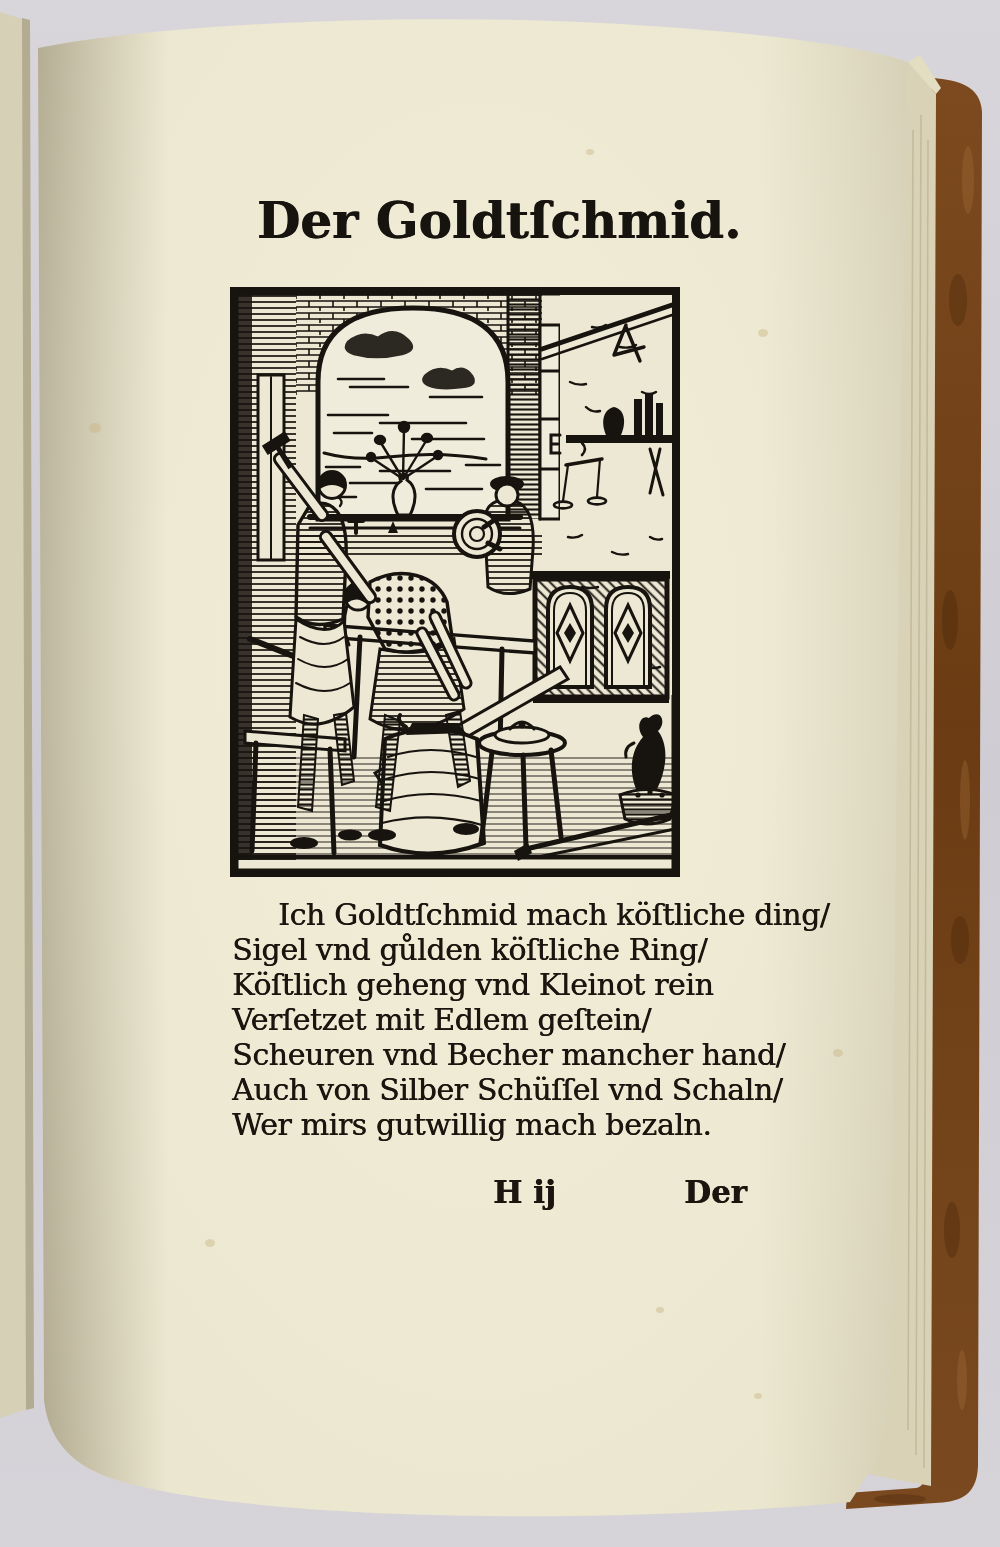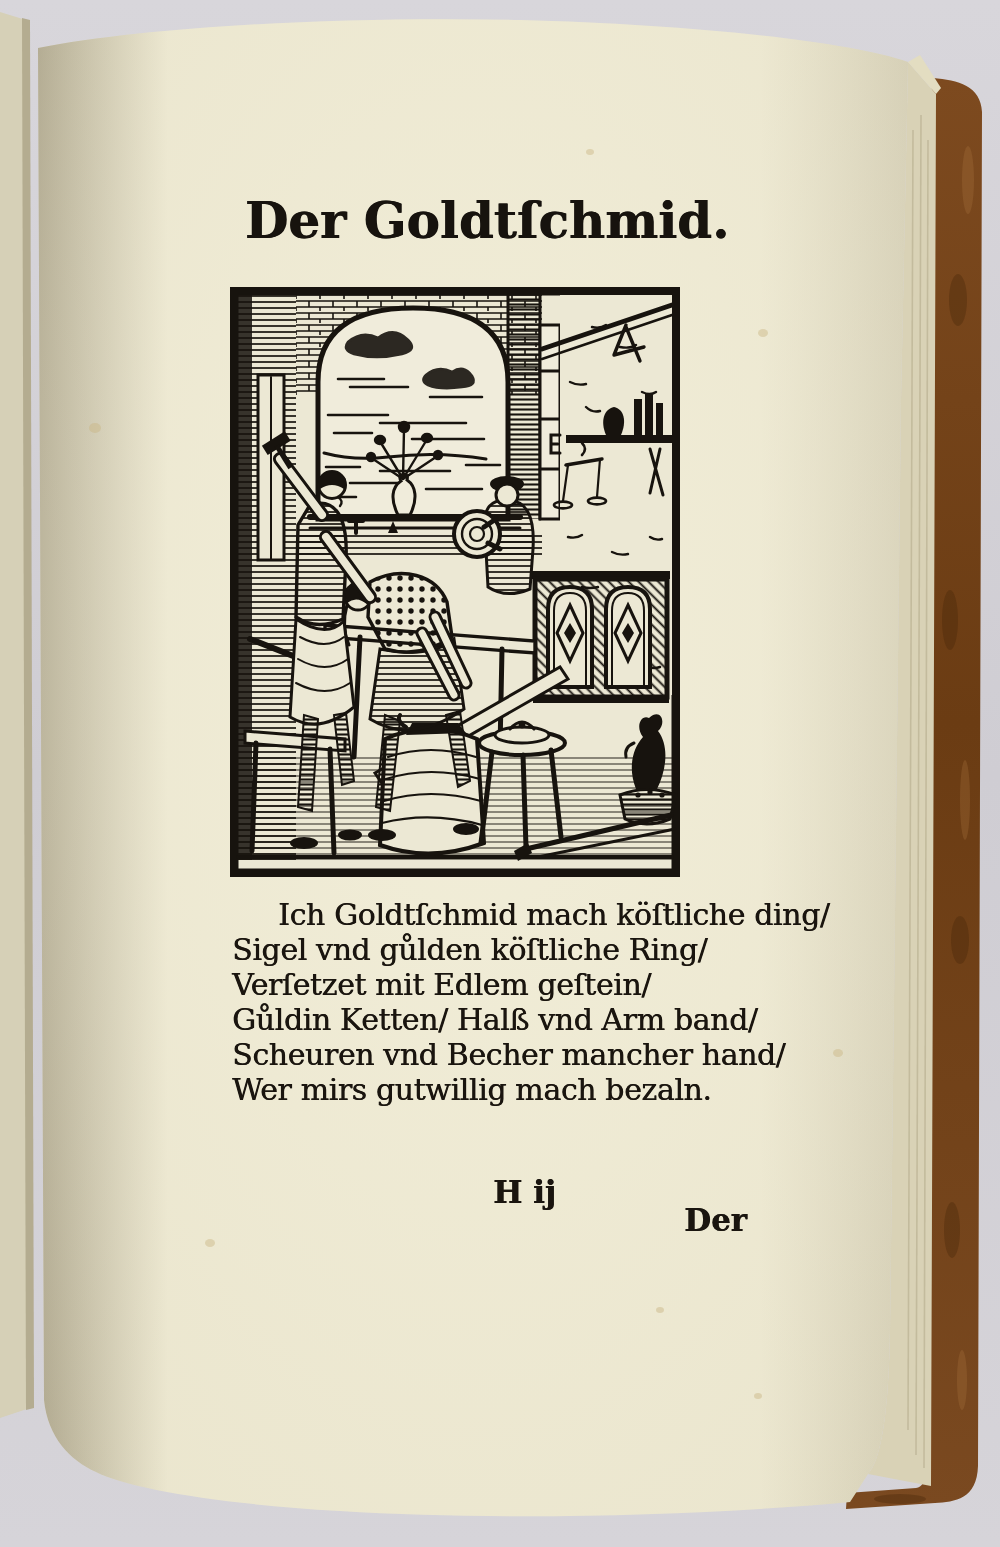--- a/index.html
+++ b/index.html
@@ -5,34 +5,34 @@
   html,body{margin:0;padding:0;}
   body{
     width:1000px;height:1547px;position:relative;overflow:hidden;
     background:#d3d1d6;
     font-family:"DejaVu Serif","Liberation Serif",serif;
   }
   .stage{position:absolute;inset:0;width:1000px;height:1547px;}
   #bg-svg{position:absolute;left:0;top:0;}
   #woodcut-svg{position:absolute;left:230px;top:287px;}
   .page-title{
-    position:absolute;left:487px;top:191px;transform:translateX(-50%);
+    position:absolute;left:499px;top:191px;transform:translateX(-50%);
     font-size:50px;font-weight:700;color:#17130e;white-space:nowrap;
     letter-spacing:0px;text-shadow:0.7px 0 0 #17130e;
   }
   .poem{
     position:absolute;left:232px;top:897px;width:560px;
     font-size:30px;font-weight:400;color:#1a150f;line-height:35px;
     letter-spacing:-0.4px;text-shadow:0.5px 0 0 #1a150f;white-space:nowrap;
   }
   .poem .line:first-child{padding-left:46px;}
   .sig-row{position:absolute;top:1174px;left:0;width:844px;height:36px;
     font-size:31px;font-weight:700;color:#1a150f;text-shadow:0.5px 0 0 #1a150f;}
   .sig-mark{position:absolute;left:493px;top:0;}
-  .catchword{position:absolute;left:684px;top:0;margin-top:28px;}
+  .catchword{position:absolute;left:684px;top:0;}
 </style>
 </head>
 <body>
 
 <div class="stage">
 
 <svg id="bg-svg" width="1000" height="1547" viewBox="0 0 1000 1547">
   <defs>
     <linearGradient id="bgGrad" x1="0" y1="0" x2="0" y2="1">
       <stop offset="0" stop-color="#d8d6db"></stop>
@@ -304,23 +304,24 @@
     <path d="M308,570 L445,542" stroke="#17130e" stroke-width="3"></path>
     <path d="M298,556 l-14,8 l4,10 l14,-8 Z" fill="#17130e"></path>
   </g>
 </svg>
 
 <div class="page-title">Der Goldtſchmid.</div>
 
 <div class="poem">
   <div class="line">Ich Goldtſchmid mach köſtliche ding/</div>
   <div class="line">Sigel vnd gůlden köſtliche Ring/</div>
+  <div class="line">Köſtlich geheng vnd Kleinot rein</div>
   <div class="line">Verſetzet mit Edlem geſtein/</div>
-  <div class="line">Gůldin Ketten/ Halß vnd Arm band/</div>
   <div class="line">Scheuren vnd Becher mancher hand/</div>
+  <div class="line">Auch von Silber Schüſſel vnd Schaln/</div>
   <div class="line">Wer mirs gutwillig mach bezaln.</div>
 </div>
 
 <div class="sig-row">
   <span class="sig-mark">H ij</span>
   <span class="catchword">Der</span>
 </div>
 
 </div>
 

